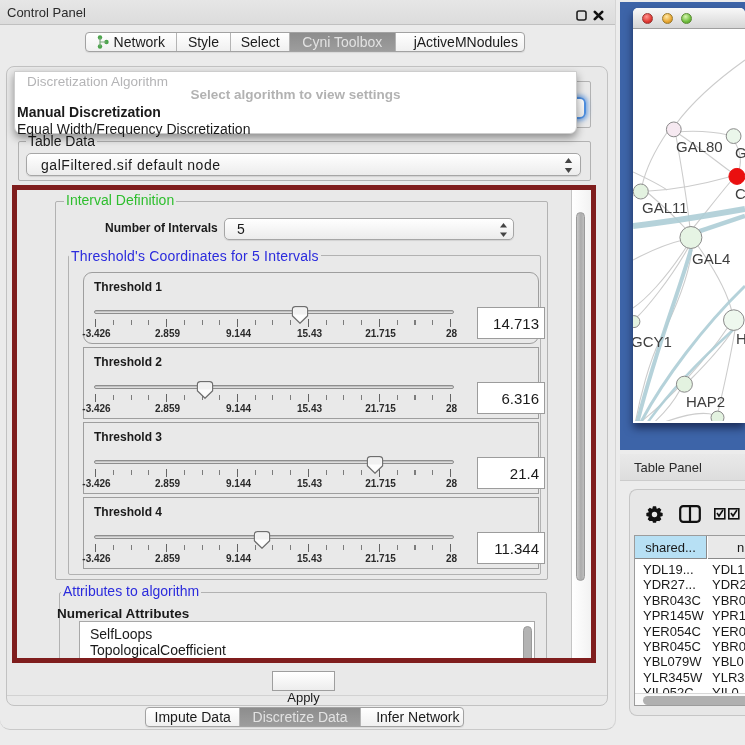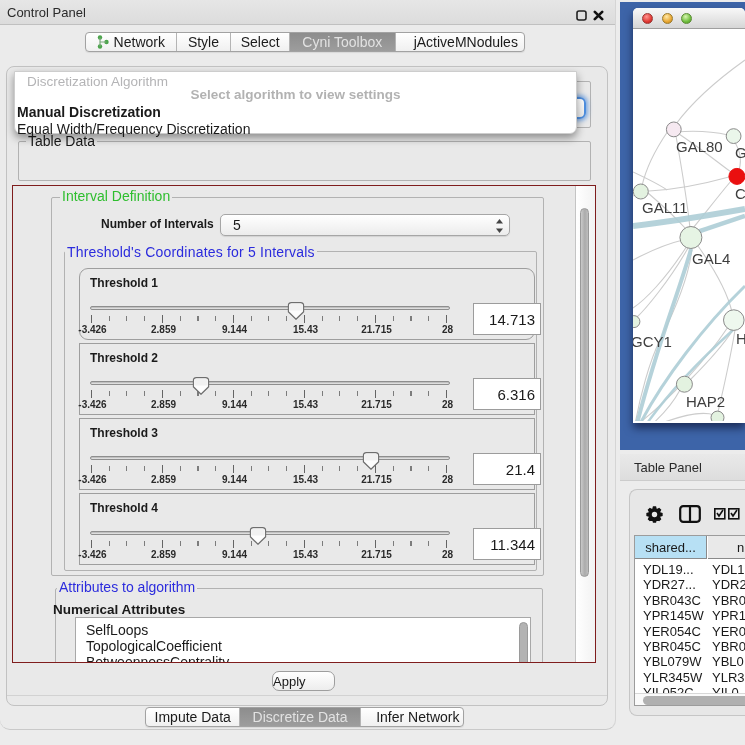--- a/index.html
+++ b/index.html
@@ -21,21 +21,21 @@
   
   #panel { position:absolute; left:6px; top:66px; width:602px; height:640px; background:#e9e9e9; border:1px solid #c2c2c2; border-radius:8px; }
 
   .gtitle { position:absolute; font-size:14px; background:#e9e9e9; padding:0 2px; line-height:13px; z-index:2; }
   .gbox { position:absolute; border:1px solid #b2b2b2; border-radius:2px; }
 
   .combo { position:absolute; background:linear-gradient(#ffffff,#ececec); border:1px solid #a6a6a6; border-radius:5px; font-size:14px; box-shadow:0 1px 1px rgba(0,0,0,0.1); }
   .combo .tx { position:absolute; left:14px; top:3px; }
 
   
-  #spane { position:absolute; left:12px; top:185px; width:584px; height:478px; border:1px solid #7f1d1d; background:#e9e9e9; overflow:hidden; }
+  #spane { position:absolute; left:12px; top:185px; width:584px; height:478px; border:5px solid #7f1d1d; background:#e9e9e9; overflow:hidden; }
   #sbar { position:absolute; right:0; top:0; width:20px; height:476px; background:linear-gradient(90deg,#ffffff,#f2f2f2); border-left:1px solid #c4c4c4; }
   #sbar .thumb { position:absolute; left:4px; top:22px; width:9px; height:369px; background:linear-gradient(90deg,#c9c9c9,#ababab 55%,#bdbdbd); border:1px solid #999; border-radius:8px; }
 
   
   .tpan { position:absolute; left:66px; width:456px; height:72px; border:1px solid #9e9e9e; background:#e9e9e9; }
   .tpan .tt { position:absolute; left:10px; top:7px; font-weight:bold; font-size:12px; }
   .track { position:absolute; left:10px; top:37px; width:360px; height:4px; background:linear-gradient(#b2b2b2,#ececec); border:1px solid #8e8e8e; border-radius:3px; }
   .ticks { position:absolute; left:11px; top:47px; width:357px; height:5px;
      background-image:repeating-linear-gradient(90deg,#7c7c7c 0,#7c7c7c 1px,transparent 1px,transparent 17.75px); }
   .ticks2 { position:absolute; left:11px; top:46px; width:357px; height:8px;
@@ -84,20 +84,27 @@
     <div style="width:129px;">jActiveMNodules</div>
   </div>
 
   <div id="panel"></div>
 
   <div class="gbox" style="left:18px;top:81px;width:573px;height:47px;"></div>
   <div class="abs" style="left:26px;top:97px;width:560px;height:22px;background:linear-gradient(#ffffff,#ececec);border:2.5px solid #4e8ede;border-radius:6px;box-shadow:0 0 4px 2px rgba(100,155,225,0.8);"></div>
 
   <div class="gtitle" style="left:26px;top:135px;">Table Data</div>
   <div class="gbox" style="left:18px;top:141px;width:573px;height:40px;"></div>
+  <div class="combo" style="left:26px;top:153px;width:555px;height:23px;">
+    <span class="tx" style="letter-spacing:0.55px;">galFiltered.sif default node</span>
+    <svg class="abs" style="right:7px;top:4px;" width="9" height="15" viewBox="0 0 9 15">
+        <path d="M4.5 0 L8.2 5 H0.8 Z" fill="#444"></path>
+        <path d="M4.5 15 L8.2 10 H0.8 Z" fill="#444"></path>
+      </svg>
+  </div>
 
   <div id="spane">
 
     <div class="gtitle" style="left:47px;top:4px;color:#2ebe2e;">Interval Definition</div>
     <div class="gbox" style="left:38px;top:11px;width:493px;height:379px;"></div>
 
     <div class="abs" style="left:88px;top:31px;font-weight:bold;font-size:12px;">Number of Intervals</div>
     <div class="combo" style="left:207px;top:28px;width:290px;height:22px;">
       <span class="tx" style="left:12px;top:2px;">5</span>
       <svg class="abs" style="right:5px;top:4px;" width="9" height="14" viewBox="0 0 9 14">
@@ -189,21 +196,21 @@
       <div class="abs" style="right:2px;top:4px;width:9px;height:46px;background:#b3b3b3;border:1px solid #9a9a9a;border-radius:5px;"></div>
     </div>
 
     <div id="sbar">
         <div class="thumb"></div>
       </div>
   </div>
 
   <div class="abs" style="left:7px;top:695px;width:600px;height:1px;background:#d2d2d2;"></div>
 
-  <div class="abs" style="left:272px;top:671px;width:63px;height:20px;background:linear-gradient(#ffffff,#ededed);border:1px solid #9e9e9e;border-radius:7px;text-align:left;font-size:13px;padding-top:2px;">Apply</div>
+  <div class="abs" style="left:272px;top:671px;width:63px;height:20px;background:linear-gradient(#ffffff,#ededed);border:1px solid #9e9e9e;border-radius:0;text-align:center;font-size:13px;padding-top:18px;">Apply</div>
 
   <div class="seg" style="left:145px;top:707px;width:319px;">
     <div style="width:95px;">Impute Data</div>
     <div class="on" style="width:121px;text-align:right;">Discretize Data</div>
     <div style="width:103px;">Infer Network</div>
   </div>
 </div>
 
 <div id="popup">
   <div class="abs" style="left:12px;top:2px;color:#b4b4b6;font-size:13.5px;white-space:nowrap;overflow:hidden;width:540px;">Discretization Algorithm</div>

